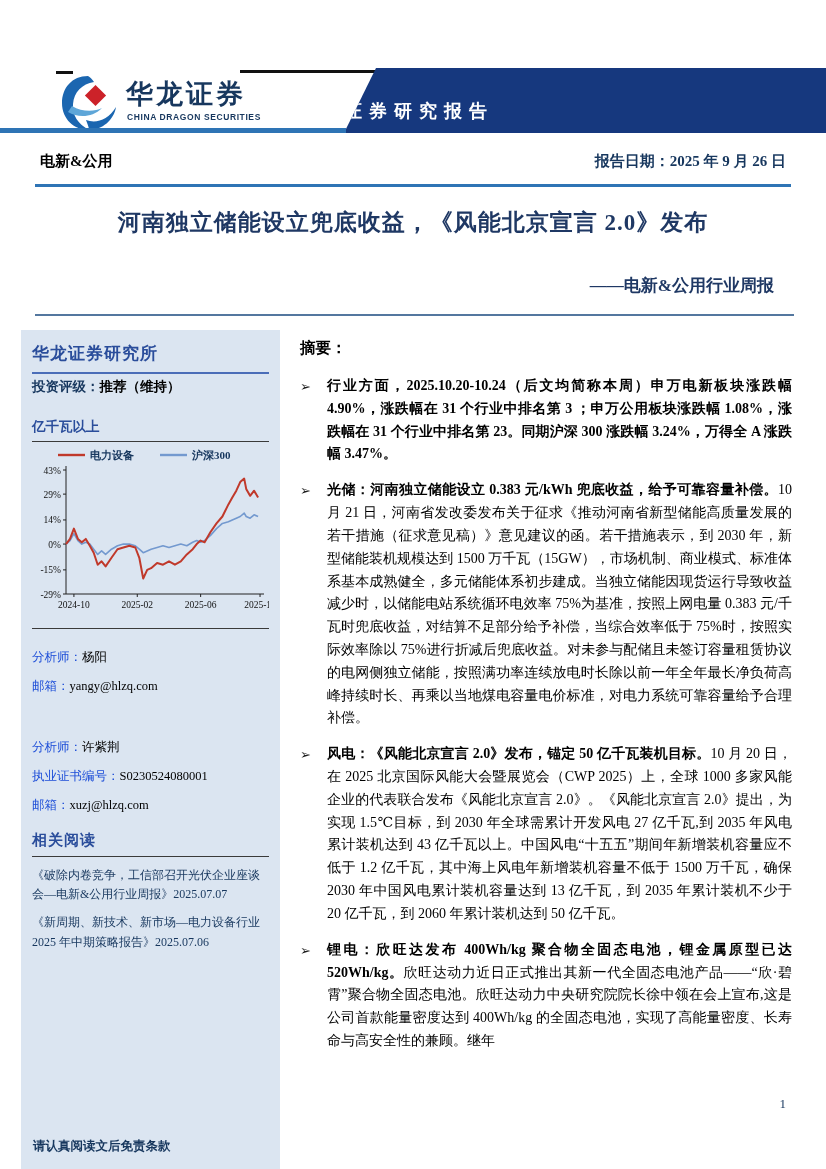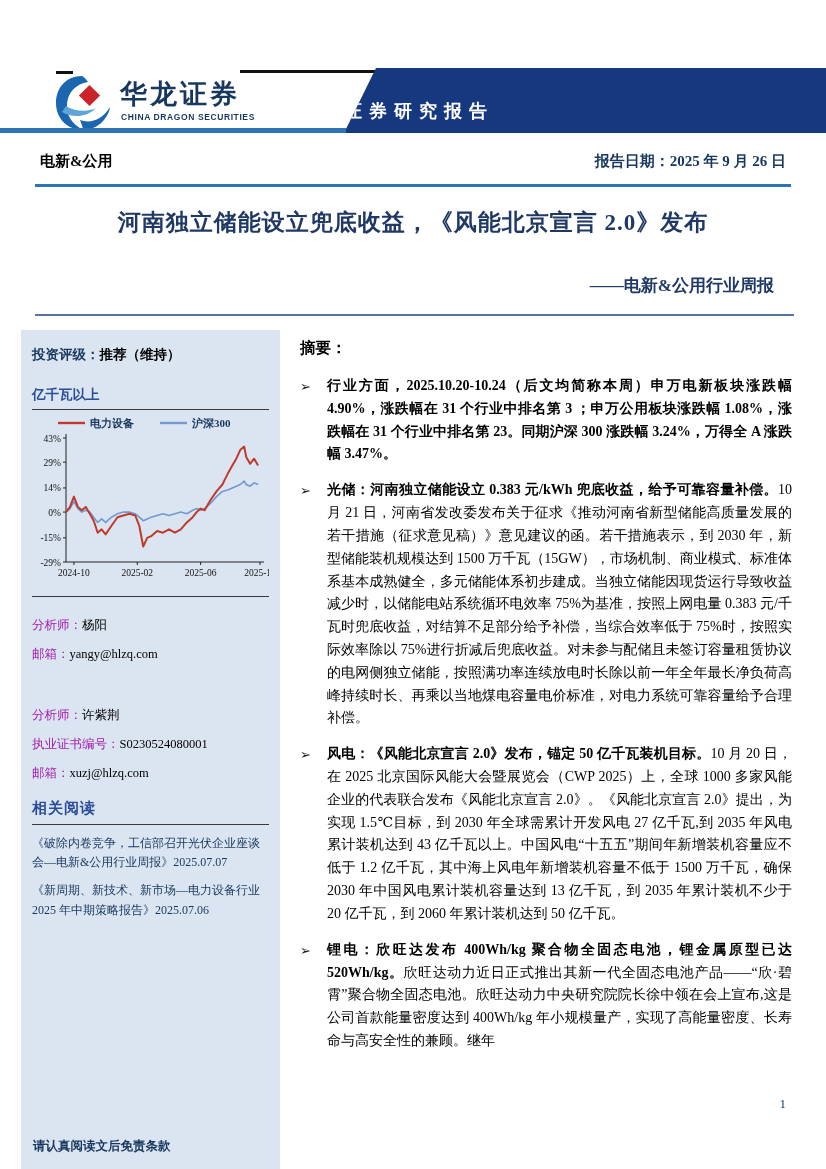--- a/index.html
+++ b/index.html
@@ -7,21 +7,21 @@
   .page {
     position:relative; width:826px; height:1169px; margin:0 auto;
     background:#ffffff; overflow:hidden;
     font-family:"Liberation Serif","DejaVu Serif",serif; color:#000;
   }
   
   .mark { position:absolute; background:#111; }
   .mark1 { left:56px; top:71px; width:17px; height:3px; }
   .mark2 { left:240px; top:70px; width:136px; height:3px; }
   
-  .logo-wrap { position:absolute; left:52px; top:74px; width:230px; height:60px; }
+  .logo-wrap { position:absolute; left:58px; top:74px; width:230px; height:60px; }
   .logo-icon { position:absolute; left:0; top:0; }
   .logo-cn { position:absolute; left:68px; top:2px; font-size:27px; font-weight:bold; color:#17375e; letter-spacing:3px; font-family:"Liberation Sans",sans-serif; }
   .logo-en { position:absolute; left:69px; top:38px; font-size:8.5px; font-weight:bold; color:#17375e; letter-spacing:0.6px; font-family:"Liberation Sans",sans-serif; }
   .banner {
     position:absolute; left:344px; top:68px; width:482px; height:65px;
     background:#16387e; clip-path:polygon(32px 0, 100% 0, 100% 100%, 0 100%);
     color:#fff; text-align:left; font-size:18px; font-weight:bold; letter-spacing:7px;
     padding-top:31px;
   }
   .blue-line-logo { position:absolute; left:0; top:128px; width:346px; height:5px; background:#2e74b5; }
@@ -40,21 +40,21 @@
     background:#dbe5f1; padding:12px 11px 0 11px; }
   .sb-institute { font-size:17px; font-weight:bold; color:#2a4d9b; letter-spacing:1px;
     padding-bottom:7px; border-bottom:2px solid #4a6db8; }
   .sb-rating { margin-top:4px; font-size:13.5px; }
   .sb-rating .lab { color:#17375e; font-weight:bold; }
   .sb-rating .val { color:#000; font-weight:bold; }
   .sb-chart-title { margin-top:22px; font-size:13.5px; font-weight:bold; color:#2a4d9b;
     padding-bottom:5px; border-bottom:1.5px solid #3a3a3a; }
   .sb-chart { margin-top:2px; border-bottom:1.5px solid #3a3a3a; padding-bottom:4px;font-family:Liberation Serif, serif; }
   .sb-analyst { margin-top:14px; font-size:12.5px; line-height:29px; }
-  .sb-analyst .lab { color:#a21caf; }
+  .sb-analyst .lab { color:#1d4ed8; }
   .sb-analyst .val { color:#000; }
   .sb-gap { height:18px; }
   .sb-related-title { margin-top:11px; font-size:15px; font-weight:bold; color:#2a4d9b;
     letter-spacing:1px; padding-bottom:6px; border-bottom:1.5px solid #3a3a3a; }
   .sb-related-item { margin-top:9px; font-size:12px; line-height:1.6; color:#17375e; text-align:left; }
   .sb-footer { position:absolute; left:12px; bottom:14px; font-size:12.5px; font-weight:bold; color:#17375e; }
   
   .main { position:absolute; left:300px; top:338px; width:492px; }
   .summary-heading { font-size:15.5px; font-weight:bold; }
   .bullets { margin-top:16px; }
@@ -90,20 +90,21 @@
     <span class="meta-cat">电新&amp;公用</span>
     <span class="meta-date">报告日期：2025 年 9 月 26 日</span>
   </div>
   <div class="blue-line-meta"></div>
 
   <div class="report-title">河南独立储能设立兜底收益，《风能北京宣言 2.0》发布</div>
   <div class="report-subtitle">——电新&amp;公用行业周报</div>
   <div class="title-rule"></div>
 
   <div class="sidebar">
+    <div class="sb-institute">华龙证券研究所</div>
 
     <div class="sb-rating">
       <span class="lab">投资评级：</span><span class="val">推荐（维持）</span>
     </div>
 
     <div class="sb-chart-title">亿千瓦以上</div>
     <div class="sb-chart">
       <svg id="trend-chart" width="237" height="176" viewBox="0 0 237 176">
           <line x1="26" y1="11" x2="53" y2="11" stroke="#c0392b" stroke-width="2.4"></line>
           <text x="58" y="15" font-size="11" font-weight="bold" fill="#17375e">电力设备</text>
@@ -164,21 +165,21 @@
 
       <div class="bullet">
         <span class="marker">➢</span><b>光储：河南独立储能设立 0.383 元/kWh 兜底收益，给予可靠容量补偿。</b><span>10 月 21 日，河南省发改委发布关于征求《推动河南省新型储能高质量发展的若干措施（征求意见稿）》意见建议的函。若干措施表示，到 2030 年，新型储能装机规模达到 1500 万千瓦（15GW），市场机制、商业模式、标准体系基本成熟健全，多元储能体系初步建成。当独立储能因现货运行导致收益减少时，以储能电站系统循环电效率 75%为基准，按照上网电量 0.383 元/千瓦时兜底收益，对结算不足部分给予补偿，当综合效率低于 75%时，按照实际效率除以 75%进行折减后兜底收益。对未参与配储且未签订容量租赁协议的电网侧独立储能，按照满功率连续放电时长除以前一年全年最长净负荷高峰持续时长、再乘以当地煤电容量电价标准，对电力系统可靠容量给予合理补偿。</span>
       </div>
 
       <div class="bullet">
         <span class="marker">➢</span><b>风电：《风能北京宣言 2.0》发布，锚定 50 亿千瓦装机目标。</b><span>10 月 20 日，在 2025 北京国际风能大会暨展览会（CWP 2025）上，全球 1000 多家风能企业的代表联合发布《风能北京宣言 2.0》。《风能北京宣言 2.0》提出，为实现 1.5℃目标，到 2030 年全球需累计开发风电 27 亿千瓦,到 2035 年风电累计装机达到 43 亿千瓦以上。中国风电“十五五”期间年新增装机容量应不低于 1.2 亿千瓦，其中海上风电年新增装机容量不低于 1500 万千瓦，确保 2030 年中国风电累计装机容量达到 13 亿千瓦，到 2035 年累计装机不少于 20 亿千瓦，到 2060 年累计装机达到 50 亿千瓦。</span>
       </div>
 
       <div class="bullet">
-        <span class="marker">➢</span><b>锂电：欣旺达发布 400Wh/kg 聚合物全固态电池，锂金属原型已达 520Wh/kg。</b><span>欣旺达动力近日正式推出其新一代全固态电池产品——“欣·碧霄”聚合物全固态电池。欣旺达动力中央研究院院长徐中领在会上宣布,这是公司首款能量密度达到 400Wh/kg 年小规模量产，实现了高能量密度、长寿命与高安全性的兼顾。继年</span>
+        <span class="marker">➢</span><b>锂电：欣旺达发布 400Wh/kg 聚合物全固态电池，锂金属原型已达 520Wh/kg。</b><span>欣旺达动力近日正式推出其新一代全固态电池产品——“欣·碧霄”聚合物全固态电池。欣旺达动力中央研究院院长徐中领在会上宣布,这是公司首款能量密度达到 400Wh/kg 的全固态电池，实现了高能量密度、长寿命与高安全性的兼顾。继年</span>
       </div>
 
     </div>
   </div>
 
   <div class="page-num">1</div>
 
 </div>
 
 </body></html>

